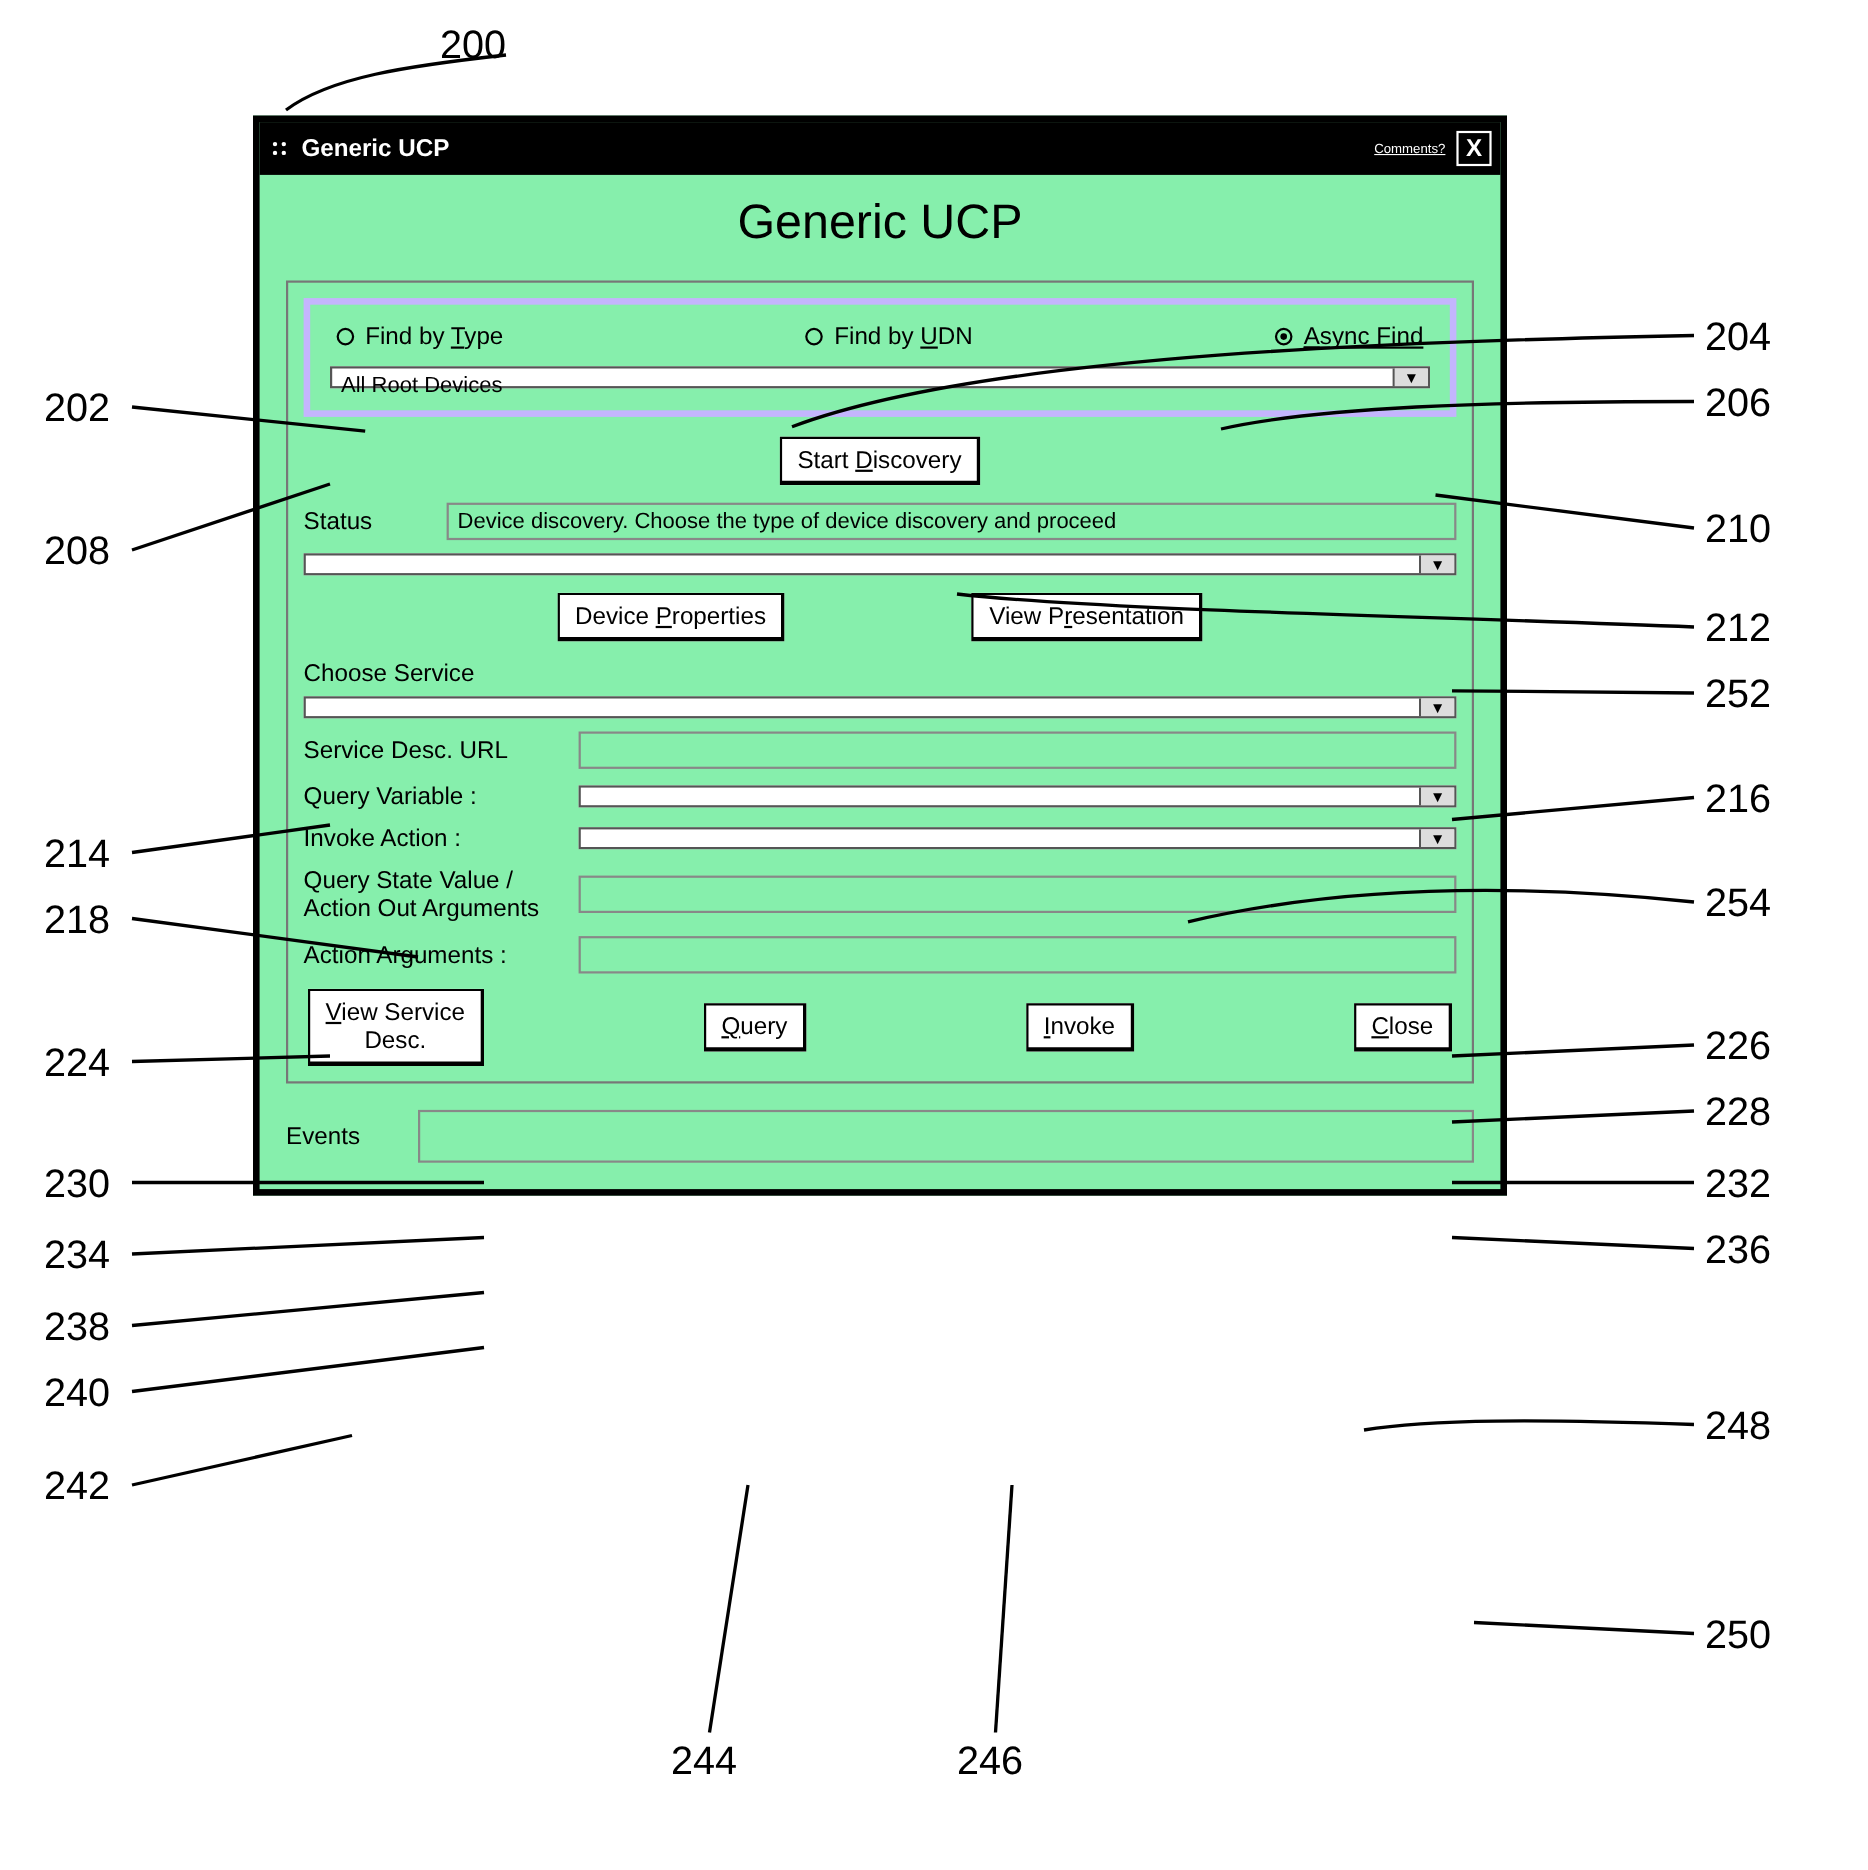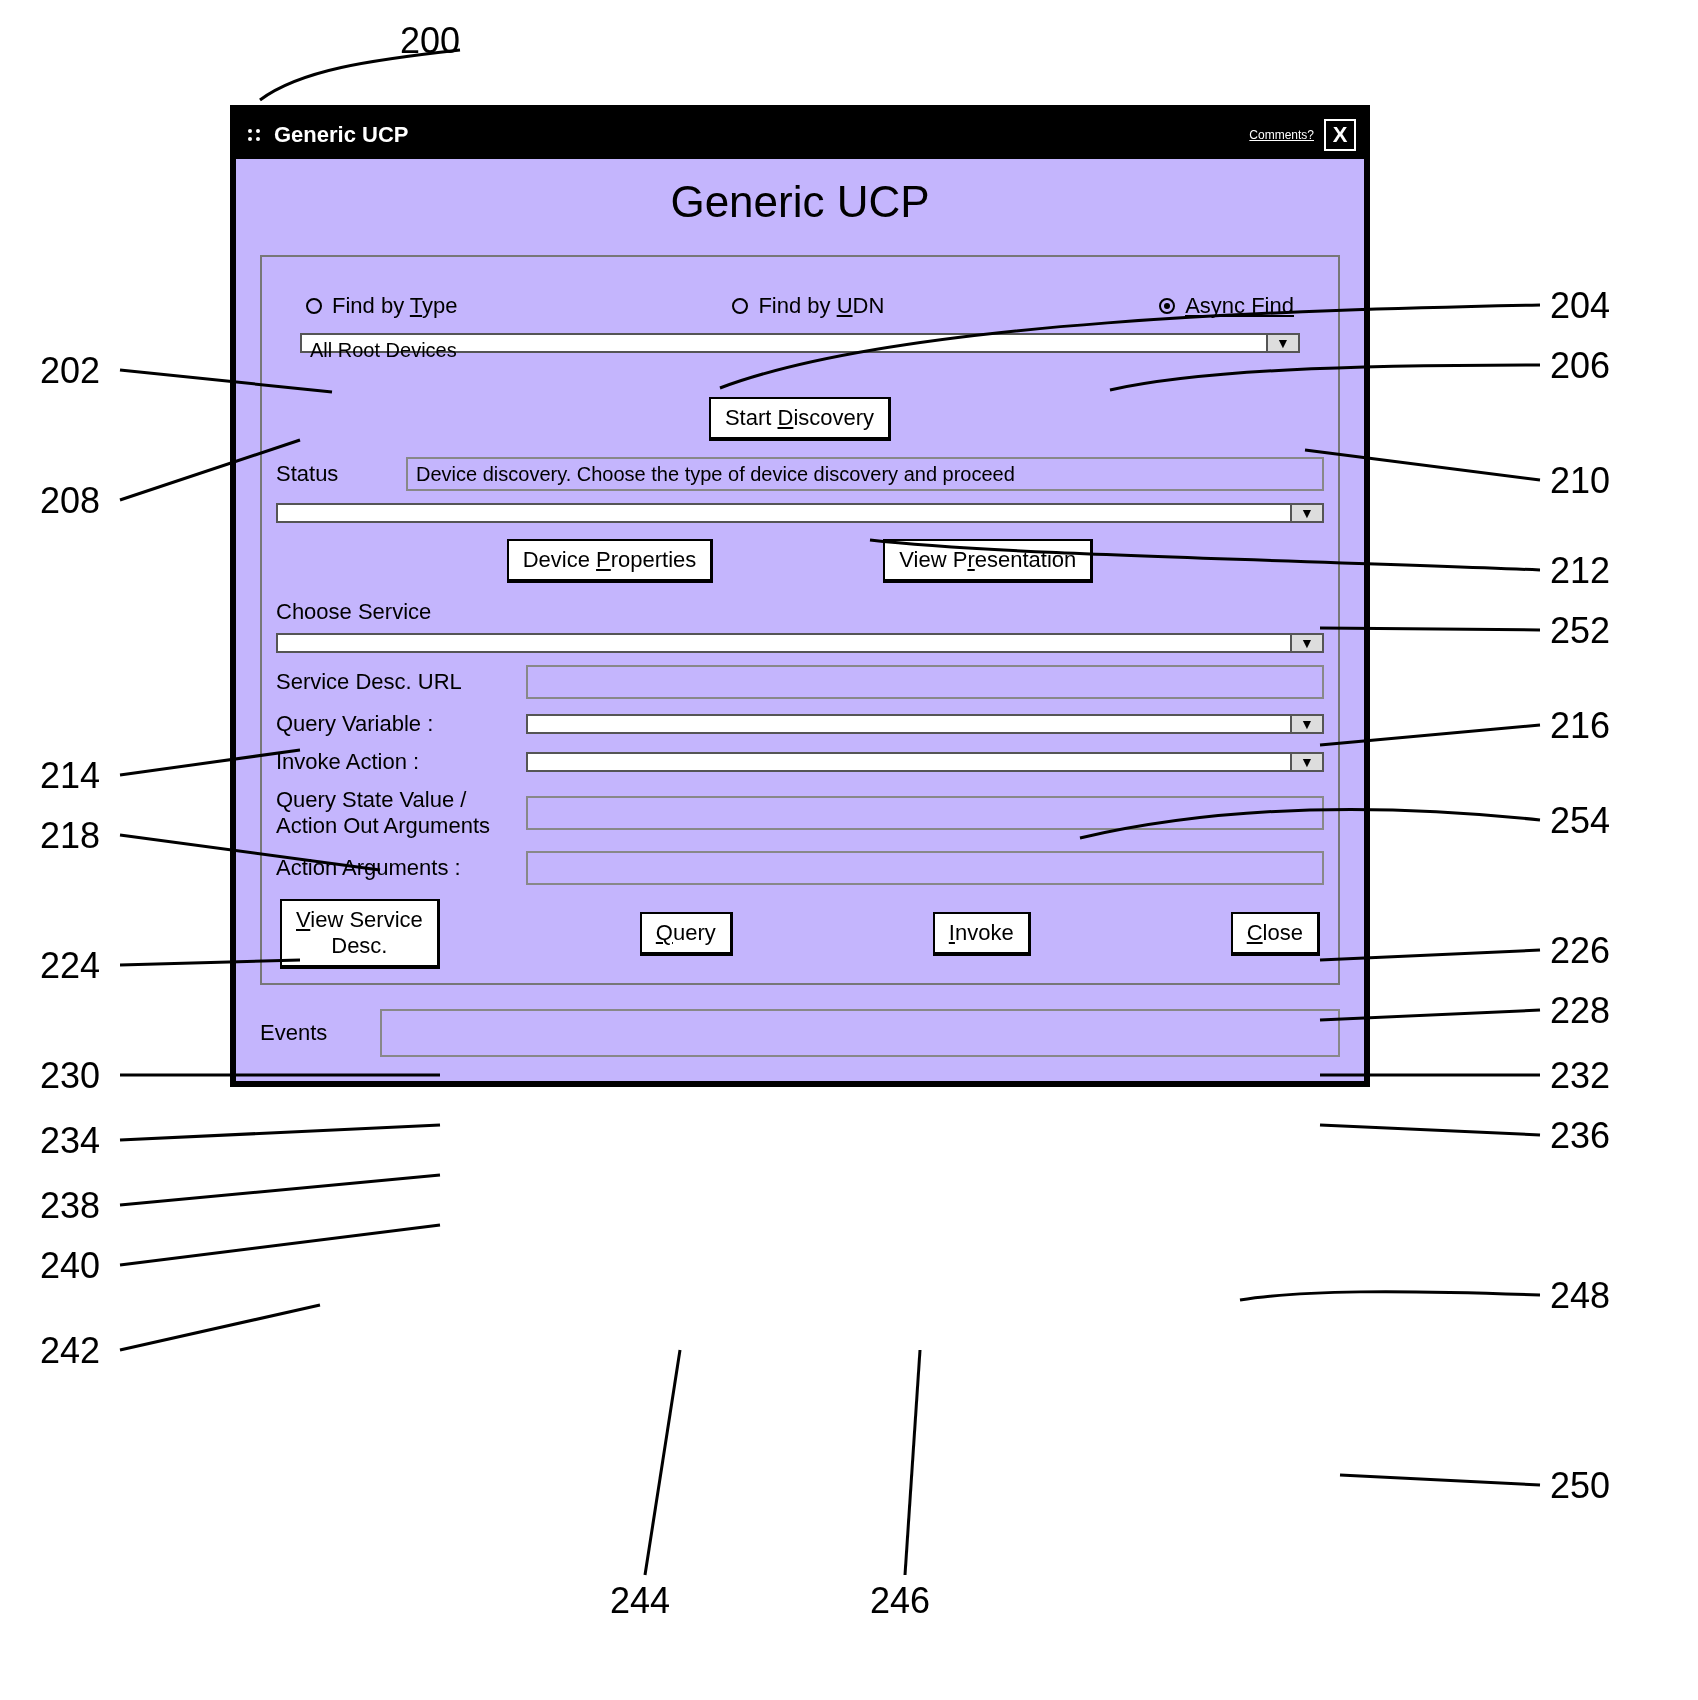--- a/index.html
+++ b/index.html
@@ -20,21 +20,21 @@
     top: 0; left: 0;
     width: 1698px; height: 1700px;
     pointer-events: none;
   }
   .window {
     position: absolute;
     left: 230px;
     top: 105px;
     width: 1140px;
     border: 6px solid #000;
-    background: #c4b5fd;
+    background: #86efac;
   }
   .titlebar {
     background: #000;
     color: #fff;
     height: 48px;
     display: flex;
     align-items: center;
     padding: 0 8px;
     font-size: 22px;
   }

